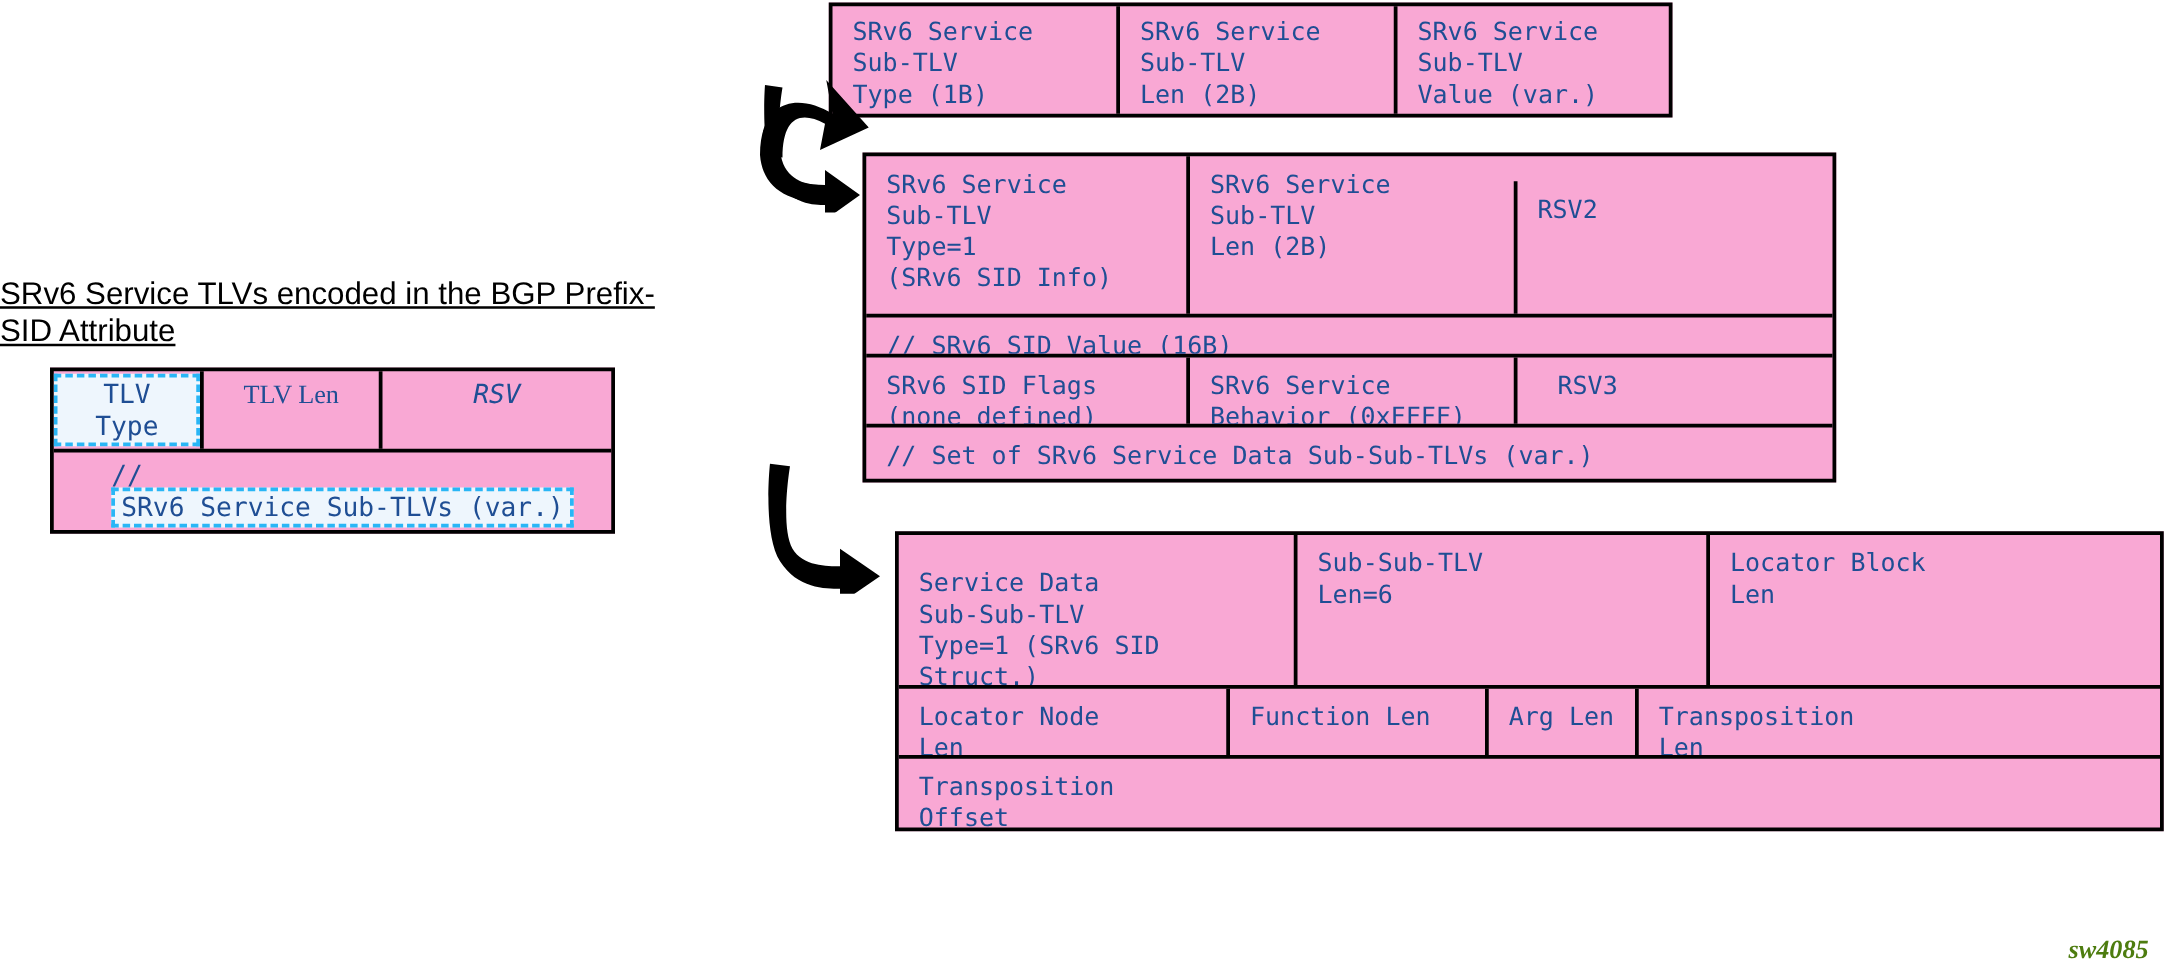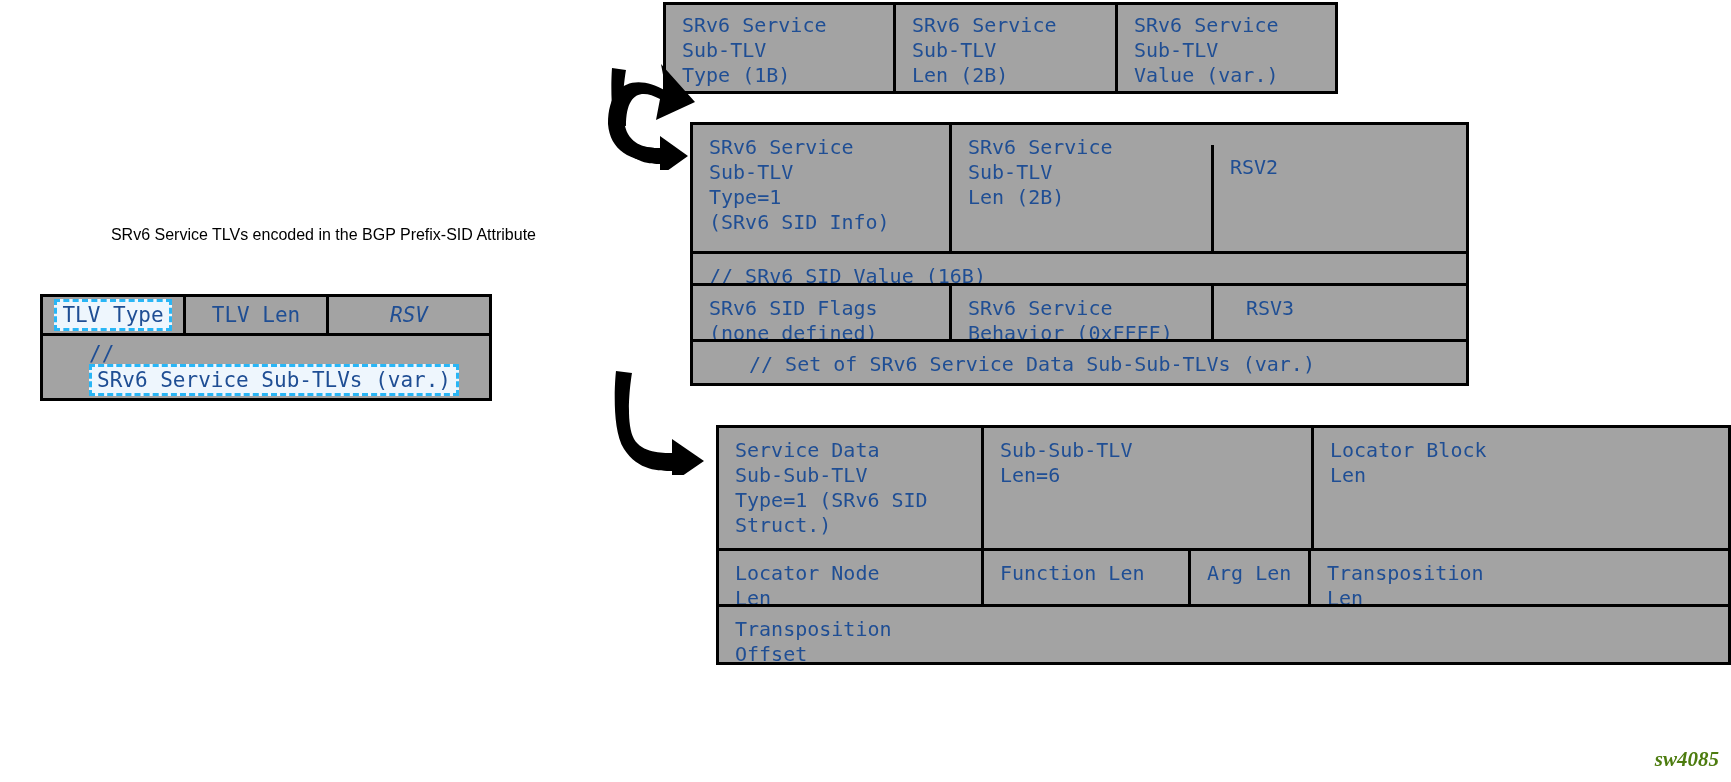--- a/index.html
+++ b/index.html
@@ -13,21 +13,21 @@
     position: relative;
     overflow: hidden;
     font-family: "DejaVu Sans Mono", "Liberation Mono", monospace;
   }
 
   
   .pkt {
     position: absolute;
     box-sizing: border-box;
     border: 3px solid #000000;
-    background: #a3a3a3;
+    background: #f9a8d4;
   }
   .pkt .row {
     display: flex;
     box-sizing: border-box;
   }
   .pkt .row + .row {
     border-top: 3px solid #000000;
   }
   .pkt .cell {
     box-sizing: border-box;
@@ -43,42 +43,43 @@
   .pkt .cell + .cell {
     border-left: 3px solid #000000;
   }
 
   
   #caption {
     position: absolute;
     left: 0px;
     top: 220px;
     width: 536px;
-    text-align: right;
+    text-align: left;
     font-family: "Liberation Sans", sans-serif;
-    font-size: 16px;
+    font-size: 25px;
     line-height: 30px;
     color: #000000;
+    text-decoration: underline;
   }
 
   
   #left-table {
     left: 40px;
     top: 294px;
     width: 452px;
     border-width: 3px;
   }
   #left-table .cell {
     padding: 5px 0px;
     font-size: 21px;
     line-height: 26px;
     text-align: center;
   }
-  #left-table .r1 .c1 { width: 140px; }
-  #left-table .r1 .c2 { width: 143px; }
+  #left-table .r1 .c1 { width: 117px; }
+  #left-table .r1 .c2 { width: 143px; font-family: Liberation Serif, serif; }
   #left-table .r1 .c3 { flex: 1; font-style: italic; }
   #left-table .r2 .c1 { width: 100%; text-align: left; padding-left: 18px; margin-left: 28px; }
 
   .hl {
     display: inline-block;
     border: 3px dashed #29b6f6;
     background: #eef6fd;
     padding: 0px 5px;
     margin: -3px 0;
     box-sizing: border-box;
@@ -105,31 +106,31 @@
   #table-sidinfo .rowA { height: 126px; }
   #table-sidinfo .rowA .c1 { width: 256px; }
   #table-sidinfo .rowA .c2 { width: 262px; }
   #table-sidinfo .rowA .c3 { flex: 1; margin-top: 20px; }
   #table-sidinfo .rowB { height: 32px; }
   #table-sidinfo .rowB .c1 { width: 100%; }
   #table-sidinfo .rowC { height: 56px; }
   #table-sidinfo .rowC .c1 { width: 256px; }
   #table-sidinfo .rowC .c2 { width: 262px; }
   #table-sidinfo .rowC .c3 { flex: 1; padding-left: 32px; }
-  #table-sidinfo .rowD { height: 44px; padding-left: 40px; }
+  #table-sidinfo .rowD { height: 44px; }
   #table-sidinfo .rowD .c1 { width: 100%; }
 
   
   #table-sidstruct {
     left: 716px;
     top: 425px;
     width: 1015px;
   }
   #table-sidstruct .rowA { height: 120px; }
-  #table-sidstruct .rowA .c1 { width: 262px; }
+  #table-sidstruct .rowA .c1 { width: 316px; margin-top: 16px; }
   #table-sidstruct .rowA .c2 { width: 330px; }
   #table-sidstruct .rowA .c3 { flex: 1; }
   #table-sidstruct .rowB { height: 56px; }
   #table-sidstruct .rowB .c1 { width: 262px; }
   #table-sidstruct .rowB .c2 { width: 207px; }
   #table-sidstruct .rowB .c3 { width: 120px; }
   #table-sidstruct .rowB .c4 { flex: 1; }
   #table-sidstruct .rowC { height: 58px; }
   #table-sidstruct .rowC .c1 { width: 262px; }
 

